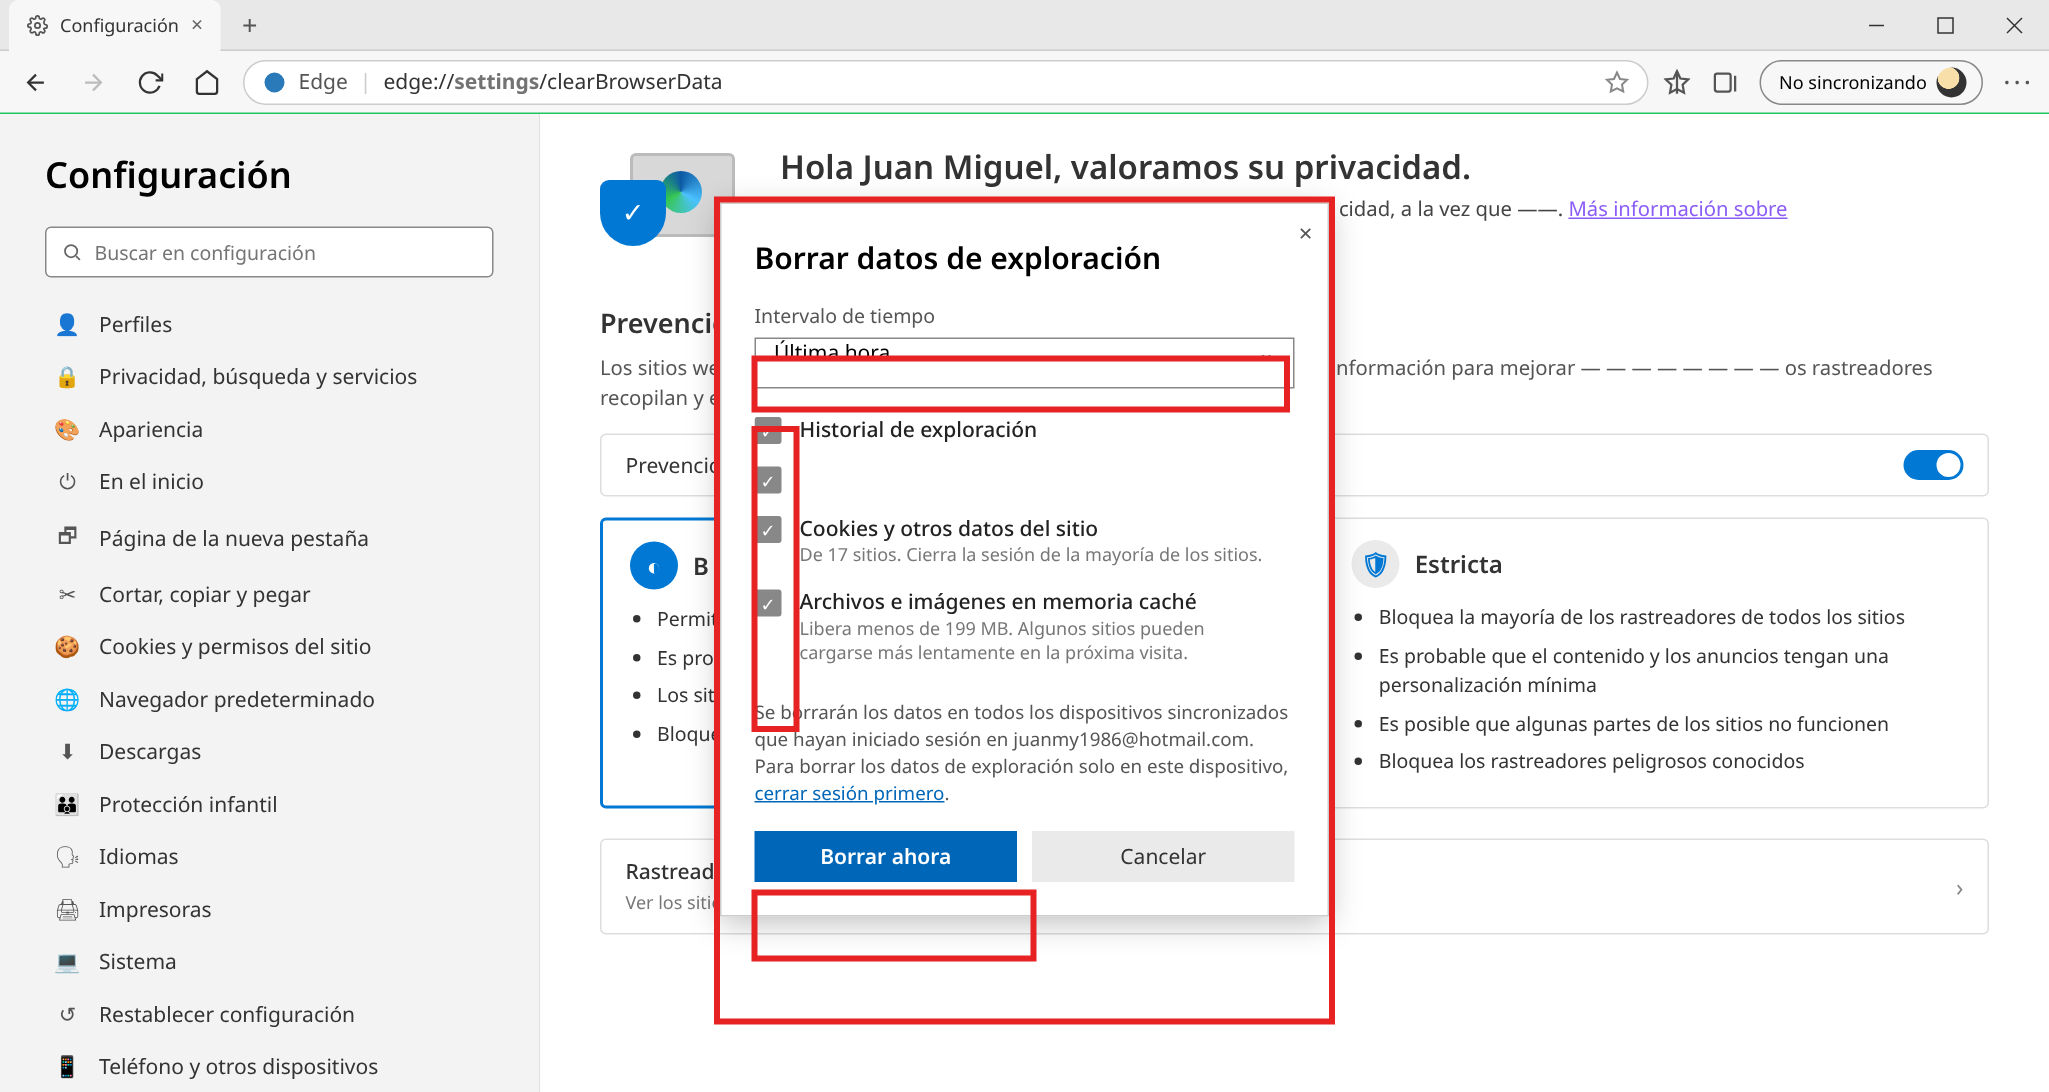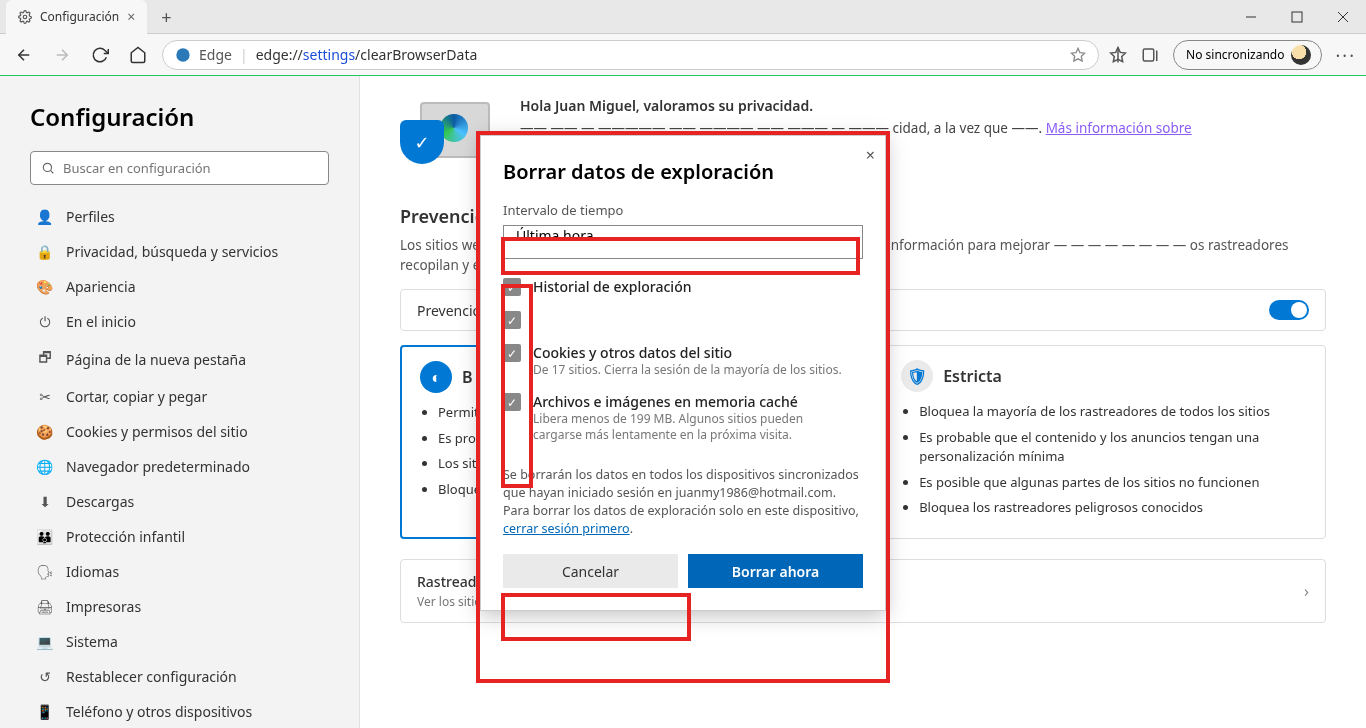--- a/index.html
+++ b/index.html
@@ -13,21 +13,21 @@
 .winctrls { margin-left: auto; display: flex; }
 .winctrls .wc { width: 46px; height: 34px; display: flex; align-items: center; justify-content: center; color: #333; }
 
 
 .toolbar { height: 42px; display: flex; align-items: center; padding: 0 10px; gap: 10px; background: #f7f7f7; border-bottom: 1px solid #22c55e; }
 .toolbar .navbtn { width: 28px; height: 28px; display: flex; align-items: center; justify-content: center; color: #555; border-radius: 4px; }
 .toolbar .navbtn.disabled { color: #bbb; }
 .addr { flex: 1; height: 30px; border: 1px solid #ccc; border-radius: 16px; display: flex; align-items: center; padding: 0 12px; background: #fff; font-size: 14px; color: #555; gap: 8px; }
 .addr .edge-icon { width: 16px; height: 16px; }
 .addr .url-main { color: #333; }
-.addr .url-bold { font-weight: 400; color: #1d4ed8; }
+.addr .url-bold { font-weight: 700; color: #737373; }
 .addr .star { margin-left: auto; color: #888; }
 .tool-icons { display: flex; gap: 14px; align-items: center; }
 .tool-icons .ti { color: #555; }
 .sync-pill { border: 1px solid #888; border-radius: 16px; padding: 4px 10px 4px 12px; font-size: 12px; display: flex; align-items: center; gap: 6px; }
 .avatar { width: 20px; height: 20px; border-radius: 50%; background: radial-gradient(circle at 40% 35%, #f8dfa9 0 40%, #333 42% 100%); }
 
 
 .content { display: flex; height: calc(728px - 34px - 42px); }
 .sidebar { width: 360px; padding: 24px 30px; background: #f3f3f3; border-right: 1px solid #e0e0e0; overflow-y: auto; }
 .page-title { font-size: 24px; font-weight: 600; margin-bottom: 18px; }
@@ -36,21 +36,21 @@
 .nav-list { list-style: none; }
 .nav-item { display: flex; align-items: center; gap: 12px; padding: 8px 6px; font-size: 14px; color: #333; border-radius: 4px; cursor: pointer; }
 .nav-icon { width: 18px; display: inline-flex; justify-content: center; color: #555; }
 
 .main { flex: 1; padding: 20px 40px; overflow-y: auto; position: relative; color: #333; }
 .hero { display: flex; gap: 20px; align-items: flex-start; }
 .hero-badge { width: 100px; height: 80px; position: relative; }
 .hero-badge .monitor { position: absolute; top: 6px; left: 20px; width: 70px; height: 56px; border: 2px solid #bbb; background: #d8d8d8; border-radius: 4px; }
 .hero-badge .shield { position: absolute; left: 0; top: 24px; width: 44px; height: 44px; background: #0078d4; border-radius: 6px 6px 50% 50%; display: flex; align-items: center; justify-content: center; color: #fff; font-size: 18px; }
 .hero-badge .edgeball { position: absolute; left: 40px; top: 18px; width: 28px; height: 28px; border-radius: 50%; background: conic-gradient(#0c59a4, #4cc2ff, #36c752, #0c59a4); }
-.hero h1 { font-size: 14px; font-weight: 600; margin-bottom: 4px; }
+.hero h1 { font-size: 22px; font-weight: 600; margin-bottom: 4px; }
 .hero-sub { font-size: 13.5px; color: #444; line-height: 1.4; }
 .hero-sub a { color: #8b5cf6; text-decoration: underline; }
 
 .section-h { font-size: 18px; font-weight: 600; margin-top: 28px; margin-bottom: 8px; }
 .section-desc { font-size: 13.5px; color: #555; line-height: 1.45; margin-bottom: 14px; }
 
 .prev-row { border: 1px solid #ddd; border-radius: 4px; padding: 10px 16px; display: flex; align-items: center; margin-bottom: 14px; font-size: 14px; }
 .toggle { margin-left: auto; width: 40px; height: 20px; border-radius: 10px; background: #0078d4; position: relative; }
 .toggle::after { content: ""; position: absolute; right: 2px; top: 2px; width: 16px; height: 16px; background: #fff; border-radius: 50%; }
 
@@ -357,21 +357,21 @@
         <div>
           <div class="cb-title">Archivos e imágenes en memoria caché</div>
           <div class="cb-desc">Libera menos de 199 MB. Algunos sitios pueden cargarse más lentamente en la próxima visita.</div>
         </div>
       </div>
     </div>
   <div class="dlg-note">
     <span>Se borrarán los datos en todos los dispositivos sincronizados que hayan iniciado sesión en juanmy1986@hotmail.com. Para borrar los datos de exploración solo en este dispositivo, </span><a href="#">cerrar sesión primero</a>.
   </div>
   <div class="dlg-btns">
+    <button class="dlg-btn primary">Borrar ahora</button>
     <button class="dlg-btn secondary">Cancelar</button>
-    <button class="dlg-btn primary">Borrar ahora</button>
   </div>
 </div>
 
 <div class="hl" style="left:476px; top:131px; width:414px; height:552px;"></div>
 <div class="hl" style="left:501px; top:237px; width:359px; height:38px;"></div>
 <div class="hl" style="left:501px; top:284px; width:32px; height:204px;"></div>
 <div class="hl" style="left:501px; top:593px; width:190px; height:48px;"></div>
 
 </body></html>

